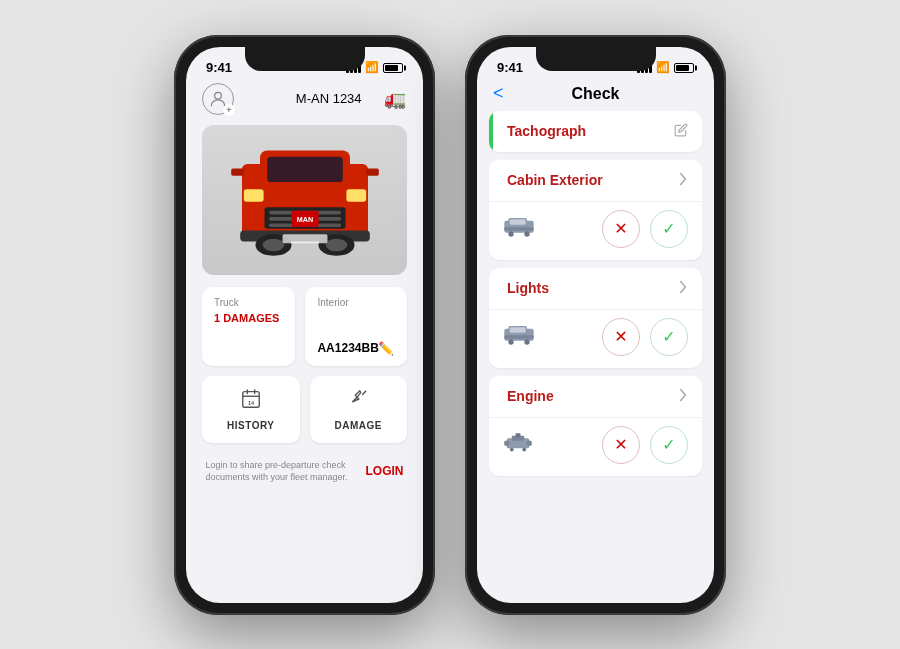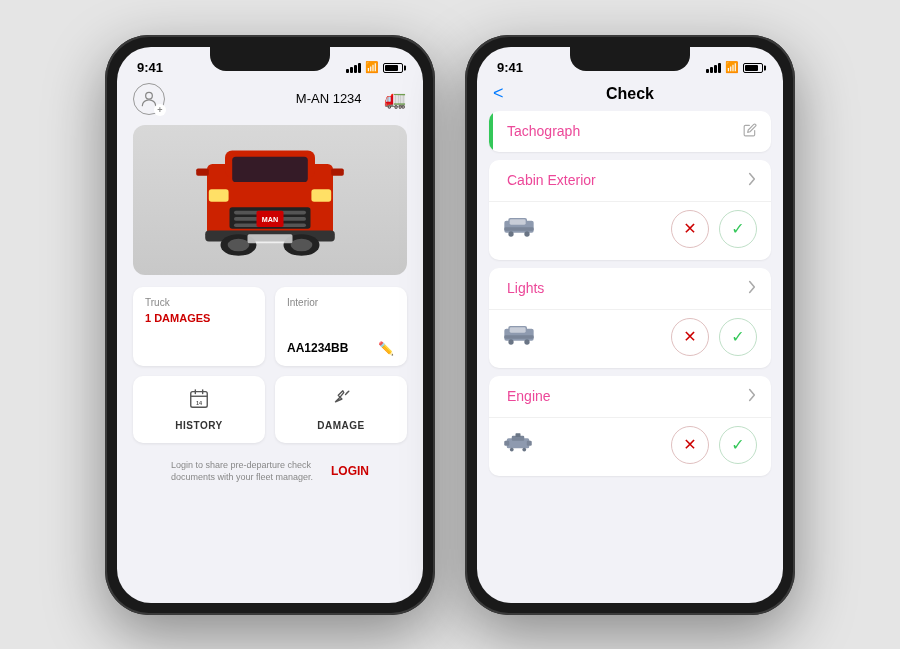--- a/index.html
+++ b/index.html
@@ -19,21 +19,21 @@
       gap: 30px;
       align-items: center;
       justify-content: center;
       width: 100%;
       height: 100%;
       background: #e5e5e5;
     }
 
     
     .phone {
-      width: 330px;
+      width: 261px;
       height: 580px;
       background: #1a1a1a;
       border-radius: 44px;
       position: relative;
       box-shadow: 0 20px 60px rgba(0,0,0,0.4), inset 0 0 0 2px #3a3a3a;
       padding: 12px;
     }
 
     .phone-screen {
       width: 100%;
@@ -334,22 +334,22 @@
     .check-section-header.green-border {
       border-left-color: #34c759;
     }
 
     .check-section-header.no-border {
       border-left-color: transparent;
     }
 
     .check-section-title {
       font-size: 14px;
-      font-weight: 400;
-      color: #ec4899;
+      font-weight: 700;
+      color: #b91c1c;
     }
 
     .check-icon {
       color: #aaa;
       font-size: 14px;
     }
 
     .check-icon.chevron {
       color: #aaa;
       font-size: 14px;

